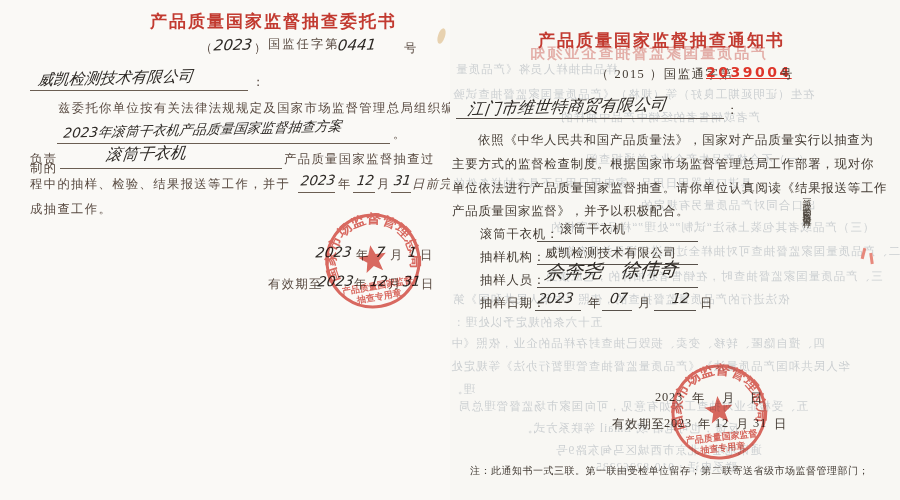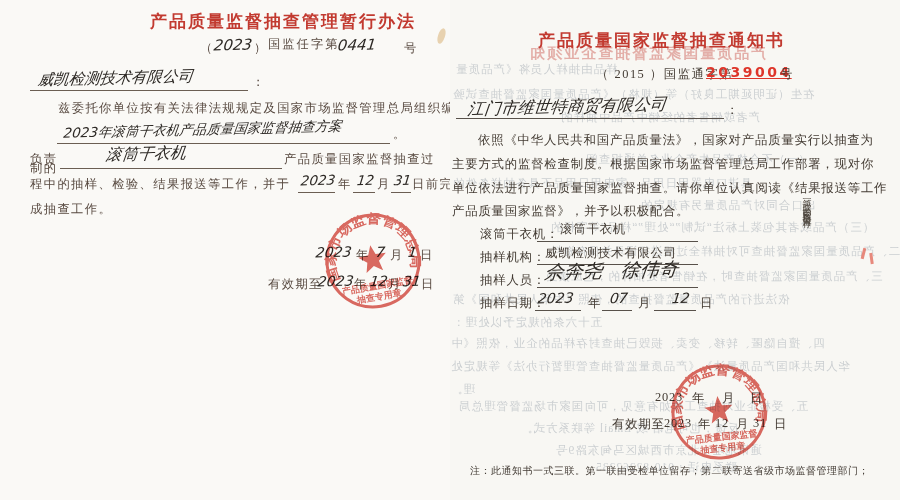--- a/index.html
+++ b/index.html
@@ -27,21 +27,21 @@
   .blemish{position:absolute;left:438px;top:28px;width:7px;height:16px;border-radius:50%;
          background:#d9b277;opacity:.55;transform:rotate(18deg);}
   .redmark{position:absolute;width:3px;height:11px;background:#e05a48;opacity:.7;}
 </style>
 </head>
 <body>
 
 <div id="page">
 
   <div id="left-doc">
-    <span class="abs doc-title" style="left:150px;top:10px;">产品质量监督抽查管理暂行办法</span>
+    <span class="abs doc-title" style="left:150px;top:10px;">产品质量国家监督抽查委托书</span>
 
     <span class="abs print" style="left:200px;top:40px;">（</span>
     <span class="abs hand" style="left:214px;top:36px;font-size:15px;">2023</span>
     <span class="abs print" style="left:254px;top:40px;">）</span>
     <span class="abs print" style="left:268px;top:36px;letter-spacing:2px;font-family:Liberation Mono, monospace;">国监任字第</span>
     <span class="abs hand" style="left:338px;top:36px;font-size:15px;">0441</span>
     <span class="abs print" style="left:404px;top:40px;">号</span>
 
     <div class="abs uline" style="left:30px;top:90px;width:218px;"></div>
     <span class="abs hand" style="left:38px;top:68px;font-size:15.5px;">威凯检测技术有限公司</span>
@@ -61,21 +61,21 @@
 
     <span class="abs print" style="left:30px;top:176px;">程中的抽样、检验、结果报送等工作，并于</span>
     <div class="abs uline" style="left:298px;top:192px;width:37px;"></div>
     <span class="abs hand" style="left:301px;top:172px;font-size:13.5px;">2023</span>
     <span class="abs print" style="left:338px;top:176px;">年</span>
     <div class="abs uline" style="left:353px;top:192px;width:22px;"></div>
     <span class="abs hand" style="left:357px;top:172px;font-size:13.5px;">12</span>
     <span class="abs print" style="left:377px;top:176px;">月</span>
     <div class="abs uline" style="left:391px;top:192px;width:20px;"></div>
     <span class="abs hand" style="left:394px;top:172px;font-size:13.5px;">31</span>
-    <span class="abs print" style="left:412px;top:176px;">日前完</span>
+    <span class="abs print" style="left:412px;top:176px;font-style:italic;">日前完</span>
 
     <span class="abs print" style="left:30px;top:201px;">成抽查工作。</span>
 
     <span class="abs hand" style="left:316px;top:244px;font-size:14px;">2023</span>
     <span class="abs print" style="left:356px;top:247px;">年</span>
     <span class="abs hand" style="left:376px;top:244px;font-size:14px;">7</span>
     <span class="abs print" style="left:390px;top:247px;">月</span>
     <span class="abs hand" style="left:408px;top:244px;font-size:14px;">1</span>
     <span class="abs print" style="left:420px;top:247px;">日</span>
 

